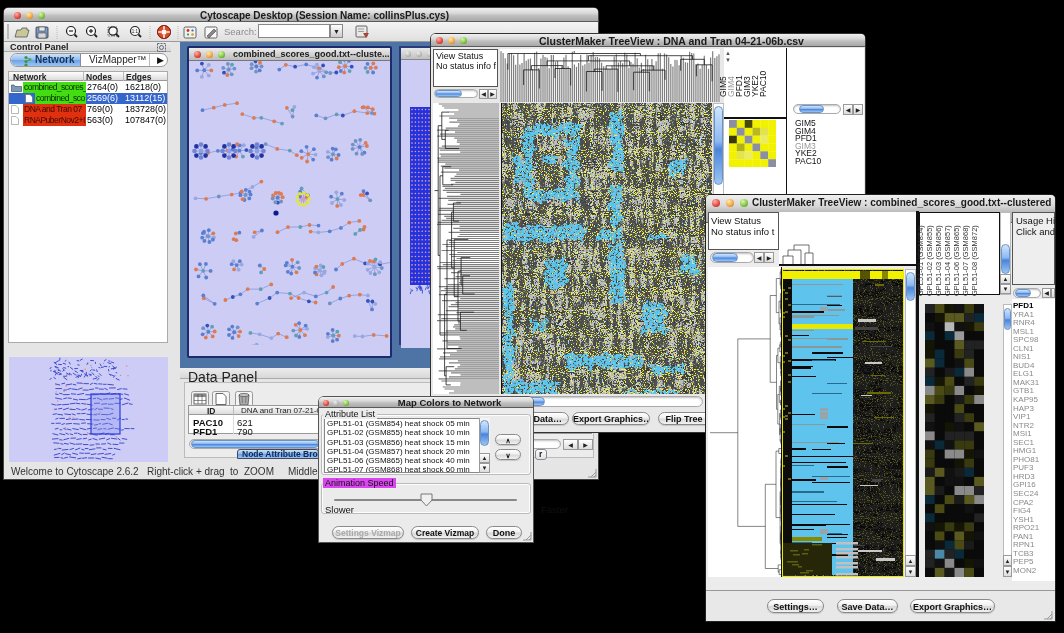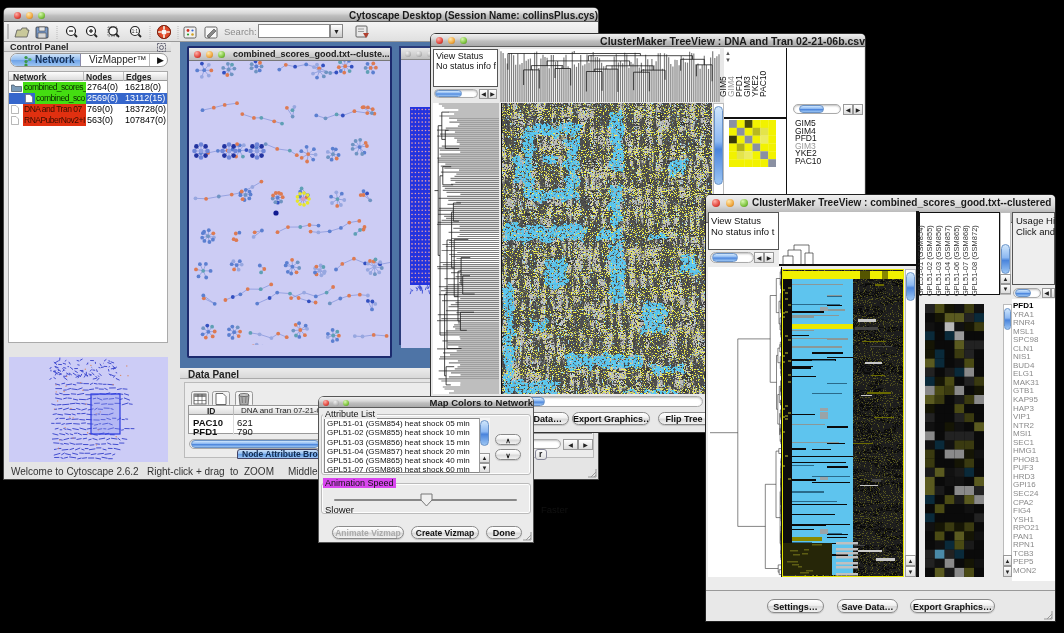--- a/index.html
+++ b/index.html
@@ -3,21 +3,21 @@
 html,body{margin:0;padding:0;width:1064px;height:633px;background:#000;overflow:hidden;
 font-family:"Liberation Sans",sans-serif;-webkit-font-smoothing:antialiased;}
 *{box-sizing:border-box;}
 .abs{position:absolute;}
 .tbar{position:absolute;left:0;top:0;right:0;background:linear-gradient(180deg,#f0f0f0 0%,#d8d8d8 40%,#bebebe 60%,#a9a9a9 100%);border-bottom:1px solid #5a5a5a;border-radius:4px 4px 0 0;}
 .tl{position:absolute;border-radius:50%;}
 .tl.r{background:radial-gradient(circle at 35% 30%,#ffb0a8,#e2463d 60%,#9a1f14);}
 .tl.o{background:radial-gradient(circle at 35% 30%,#ffe9b0,#f0a73e 60%,#b06812);}
 .tl.g{background:radial-gradient(circle at 35% 30%,#d8f8b0,#7ec43e 60%,#3e7812);}
 .tl.i{background:radial-gradient(circle at 35% 30%,#f0f0f0,#b8b8b8 60%,#8a8a8a);}
-.ttxt{position:absolute;width:100%;text-align:right;font-weight:bold;color:#1a1a1a;padding-left:47px;}
+.ttxt{position:absolute;width:100%;text-align:center;font-weight:bold;color:#1a1a1a;padding-left:47px;}
 .sctrack{position:absolute;background:#fff;border:1px solid #aaa;border-radius:999px;box-shadow:inset 0 1px 2px rgba(0,0,0,.25);}
 .aqthumb{position:absolute;border-radius:999px;background:linear-gradient(180deg,#cfe6fc 0%,#8cb8f2 45%,#4a84dc 55%,#9cc6f4 100%);border:1px solid #6a93c8;}
 .sbtn{position:absolute;background:linear-gradient(180deg,#fff,#dcdcdc);border:1px solid #999;font-size:6px;color:#222;text-align:center;line-height:9px;}
 .aqbtn{position:absolute;background:linear-gradient(180deg,#ffffff 0%,#f0f0f0 45%,#d8d8d8 55%,#f2f2f2 100%);border:1px solid #8a8a8a;border-radius:999px;text-align:center;font-weight:bold;color:#111;box-shadow:0 1px 1px rgba(0,0,0,.15);white-space:nowrap;overflow:hidden;font-size:9px;}
 .grp{position:absolute;border:1px solid #bbb;border-radius:3px;box-shadow:inset 0 0 0 1px #fdfdfd;}
 .vlabel{position:absolute;transform:rotate(-90deg);transform-origin:0 100%;white-space:nowrap;height:9px;line-height:9px;}
 svg{display:block;}
 </style></head>
 <body>
 
@@ -1670,21 +1670,21 @@
             <circle cx="72.6" cy="85.4" r="2.3" fill="#2233a0"></circle>
             <circle cx="68" cy="90" r="2.2" fill="#8f9fe0"></circle>
             <circle cx="87" cy="152" r="2.6" fill="#101a90"></circle>
           </svg>
         </div>
     </div>
   </div>
 
   <div class="abs" style="left:176px;top:360px;width:418px;height:94px;">
     <div class="abs" style="left:0;top:0;width:418px;height:11px;background:linear-gradient(#ececec,#d8d8d8);border-bottom:1px solid #aaa;">
-      <span class="abs" style="left:8px;top:1px;font-size:10px;font-weight:bold;color:#222;">Data Panel</span>
+      <span class="abs" style="left:8px;top:1px;font-size:14px;font-weight:normal;color:#222;">Data Panel</span>
     </div>
     <div class="abs" style="left:4px;top:14px;width:410px;height:76px;background:#ececec;border:1px solid #bbb;">
 
       <svg class="abs" style="left:6px;top:7px;" width="70" height="18" xmlns="http://www.w3.org/2000/svg">
         <rect x="0.5" y="1.5" width="17" height="15" rx="2" fill="#f4f4f4" stroke="#999"></rect>
         <rect x="3" y="4" width="12" height="10" fill="#fff" stroke="#444" stroke-width="0.8"></rect>
         <rect x="3" y="4" width="12" height="3" fill="#888"></rect>
         <line x1="7" y1="4" x2="7" y2="14" stroke="#444" stroke-width="0.6"></line>
           <line x1="11" y1="4" x2="11" y2="14" stroke="#444" stroke-width="0.6"></line>
         <line x1="3" y1="10.5" x2="15" y2="10.5" stroke="#444" stroke-width="0.6"></line>
@@ -1732,21 +1732,21 @@
         <path d="M9 1 L9 9 L1 9 M9 4 L4 9 M9 7 L7 9" stroke="#999" stroke-width="1" fill="none"></path>
       </svg>
   </div>
 </div>
 
 <div class="abs" style="left:431px;top:34px;width:434px;height:398px;background:#e8e8e8;box-shadow:0 0 0 1px #333;border-radius:5px 5px 0 0;">
   <div class="tbar" style="height:13px;">
     <span class="tl r" style="left:5px;top:3px;width:7px;height:7px;"></span>
     <span class="tl o" style="left:17px;top:3px;width:7px;height:7px;"></span>
     <span class="tl g" style="left:29px;top:3px;width:7px;height:7px;"></span>
-    <div class="ttxt" style="top:1px;font-size:10.5px;">ClusterMaker TreeView : DNA and Tran 02-21-06b.csv</div>
+    <div class="ttxt" style="top:1px;font-size:10.5px;">ClusterMaker TreeView : DNA and Tran 04-21-06b.csv</div>
   </div>
 
   <div class="abs" style="left:2px;top:15px;width:65px;height:38px;background:#fff;border:1px solid #555;">
     <span class="abs" style="left:2px;top:1px;font-size:9px;color:#111;white-space:nowrap;">View Status</span>
     <span class="abs" style="left:2px;top:11px;font-size:9px;color:#111;white-space:nowrap;">No status info f</span>
   </div>
   <div class="sctrack" style="left:3px;top:55px;width:44px;height:9px;"></div>
   <div class="aqthumb" style="left:4px;top:56px;width:27px;height:7px;"></div>
   <span class="sbtn" style="left:48px;top:55px;width:9px;height:10px;line-height:9px;">◀</span>
   <span class="sbtn" style="left:57px;top:55px;width:9px;height:10px;line-height:9px;">▶</span>
@@ -2924,19 +2924,19 @@
   <span class="aqbtn" style="left:176px;top:37px;width:26px;height:11px;font-size:7px;line-height:11px;">∧</span>
   <span class="aqbtn" style="left:176px;top:52px;width:26px;height:11px;font-size:7px;line-height:11px;">∨</span>
   <span class="abs" style="left:4px;top:81px;font-size:9px;color:#111;background:#d946ef;z-index:2;padding:0 2px;">Animation Speed</span>
   <div class="grp" style="left:2px;top:86px;width:210px;height:31px;"></div>
   <div class="abs" style="left:15px;top:102px;width:183px;height:2px;background:#888;border-radius:1px;"></div>
   <svg class="abs" style="left:101px;top:96px;" width="13" height="14">
       <path d="M1 1 L12 1 L12 7 L6.5 13 L1 7 Z" fill="#f0f0f0" stroke="#777" stroke-width="1"></path>
     </svg>
   <span class="abs" style="left:6px;top:107px;font-size:9.5px;color:#111;">Slower</span>
   <span class="abs" style="left:186px;top:107px;font-size:9.5px;color:#111;padding-left:36px;">Faster</span>
-  <span class="aqbtn" style="left:13px;top:129px;width:72px;height:13px;line-height:13px;color:#aaa;font-size:8.5px;">Animate Vizmap</span>
+  <span class="aqbtn" style="left:13px;top:129px;width:72px;height:13px;line-height:13px;color:#aaa;font-size:8.5px;">Settings Vizmap</span>
   <span class="aqbtn" style="left:92px;top:129px;width:68px;height:13px;line-height:13px;font-size:8.5px;">Create Vizmap</span>
   <span class="aqbtn" style="left:167px;top:129px;width:36px;height:13px;line-height:13px;">Done</span>
   <svg class="abs" style="left:203px;top:134px;" width="10" height="10">
       <path d="M9 1 L9 9 L1 9 M9 4 L4 9 M9 7 L7 9" stroke="#999" stroke-width="1" fill="none"></path>
     </svg>
 </div>
 
 </body></html>

